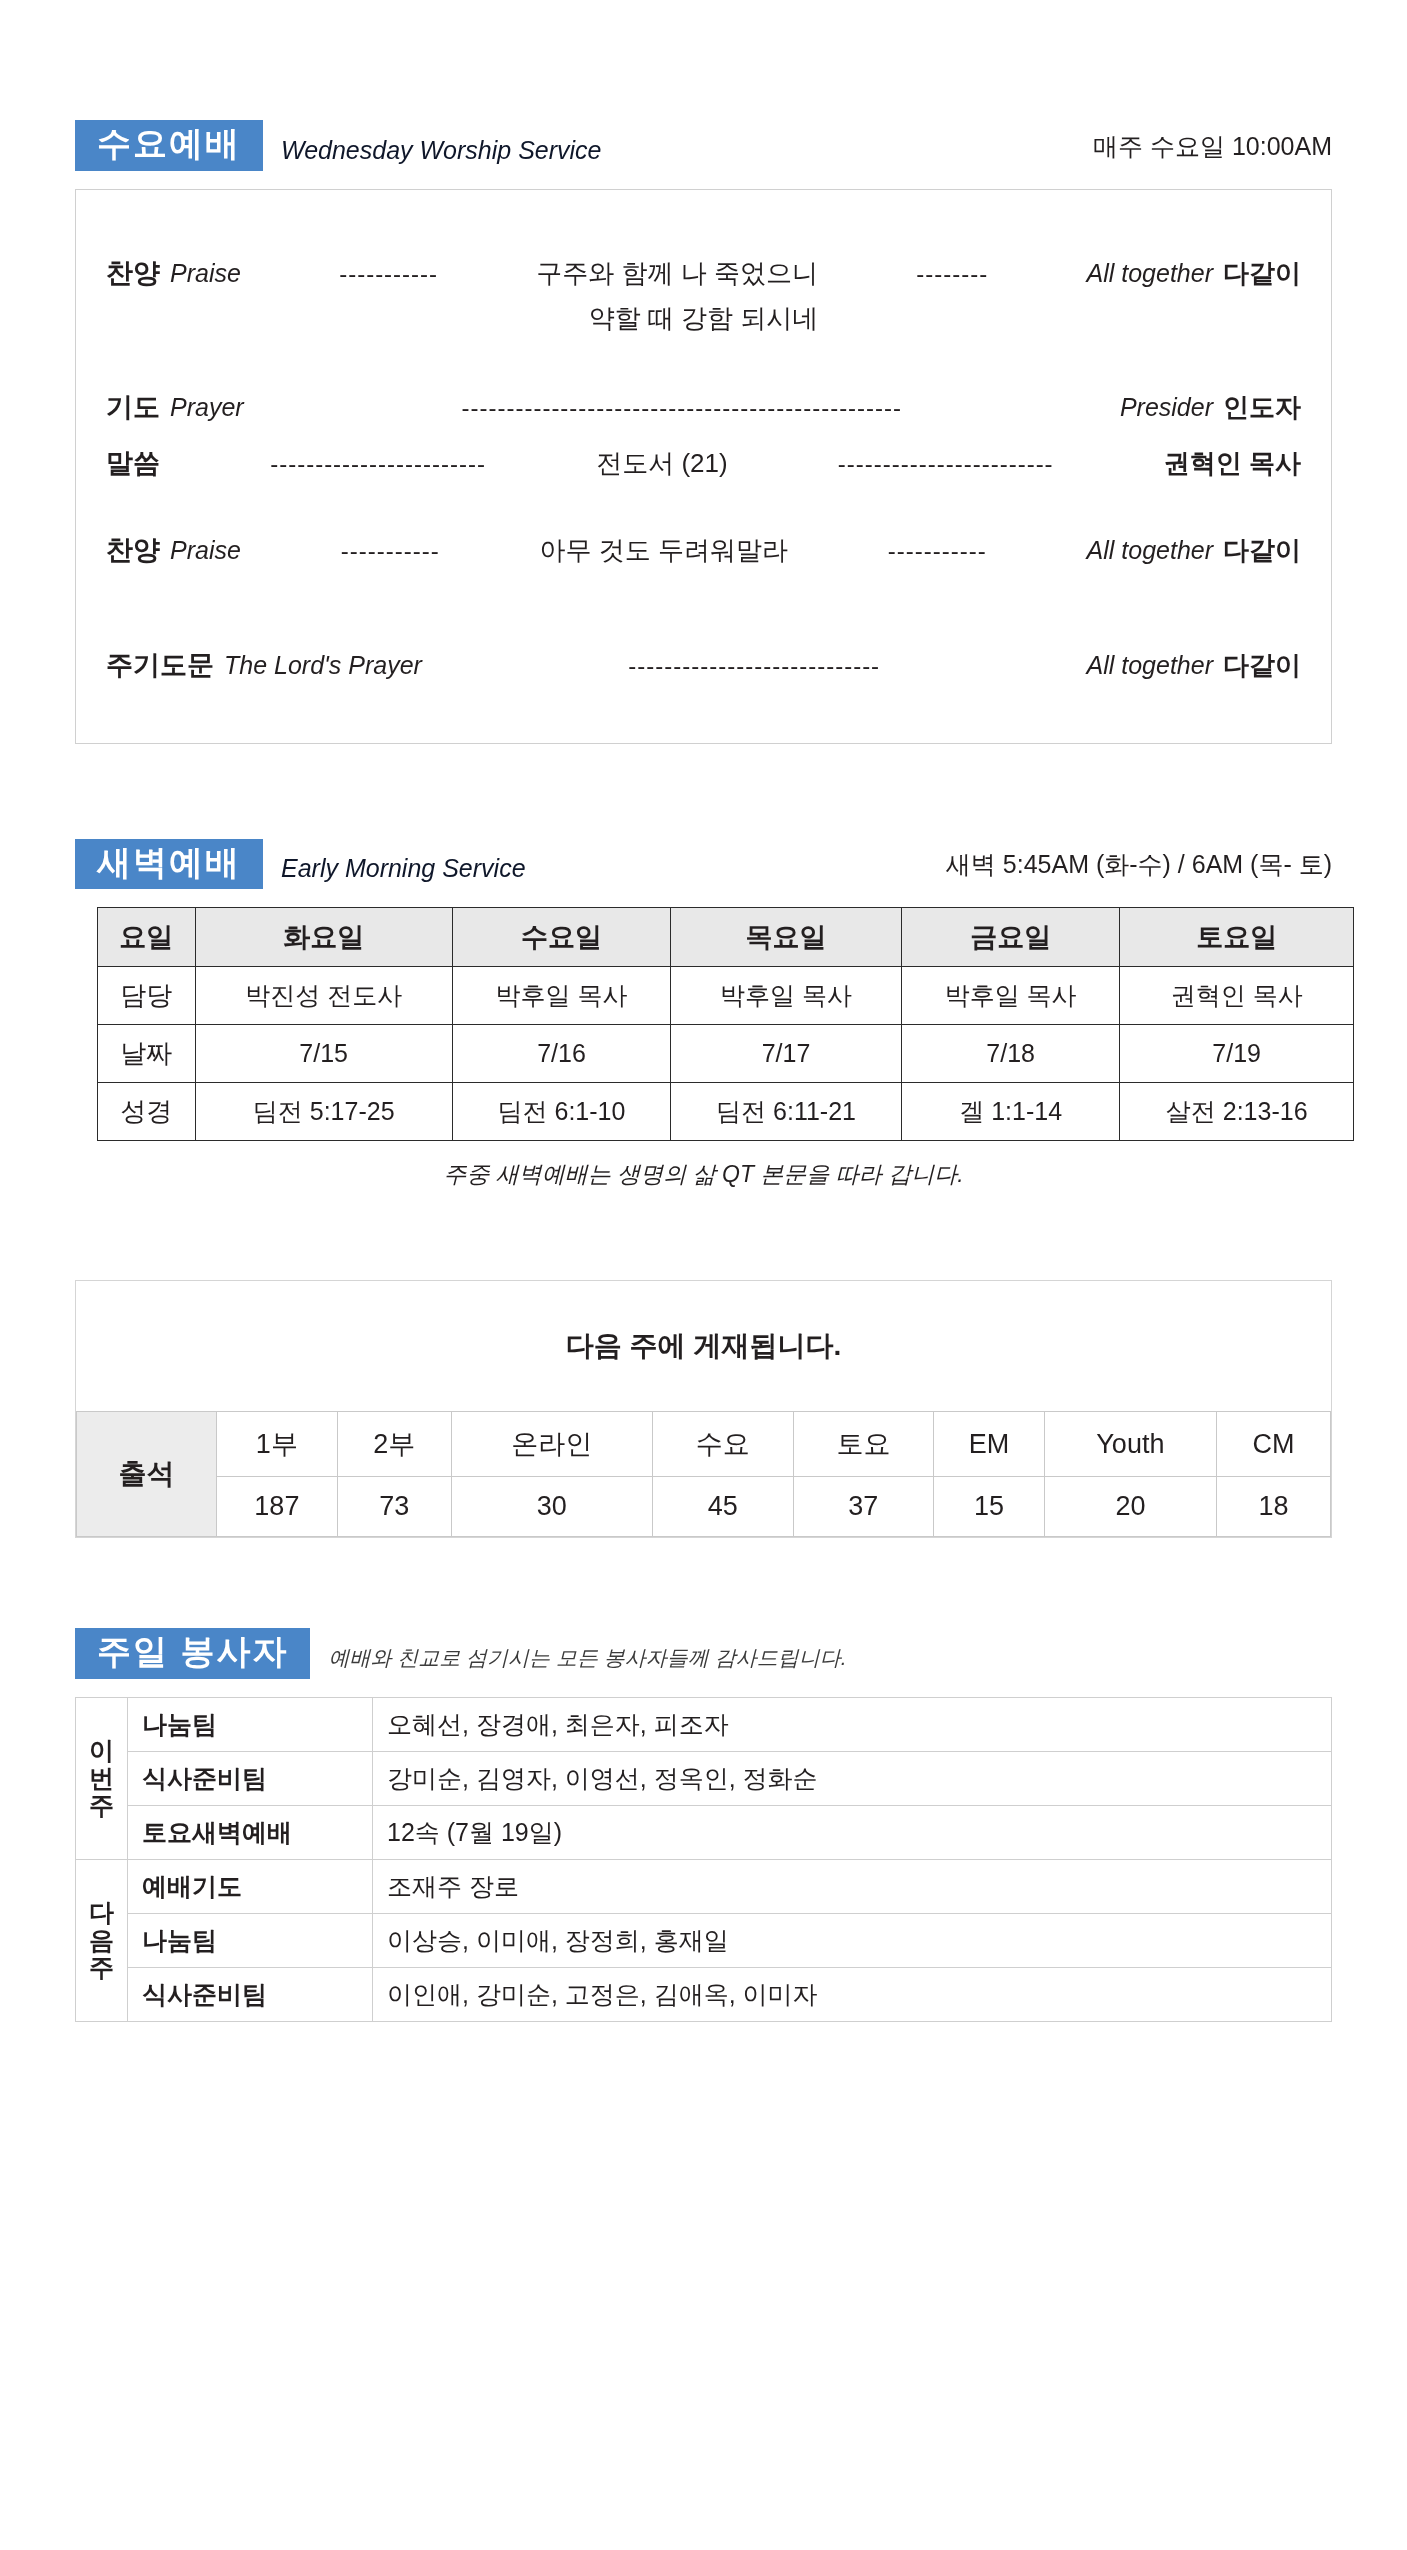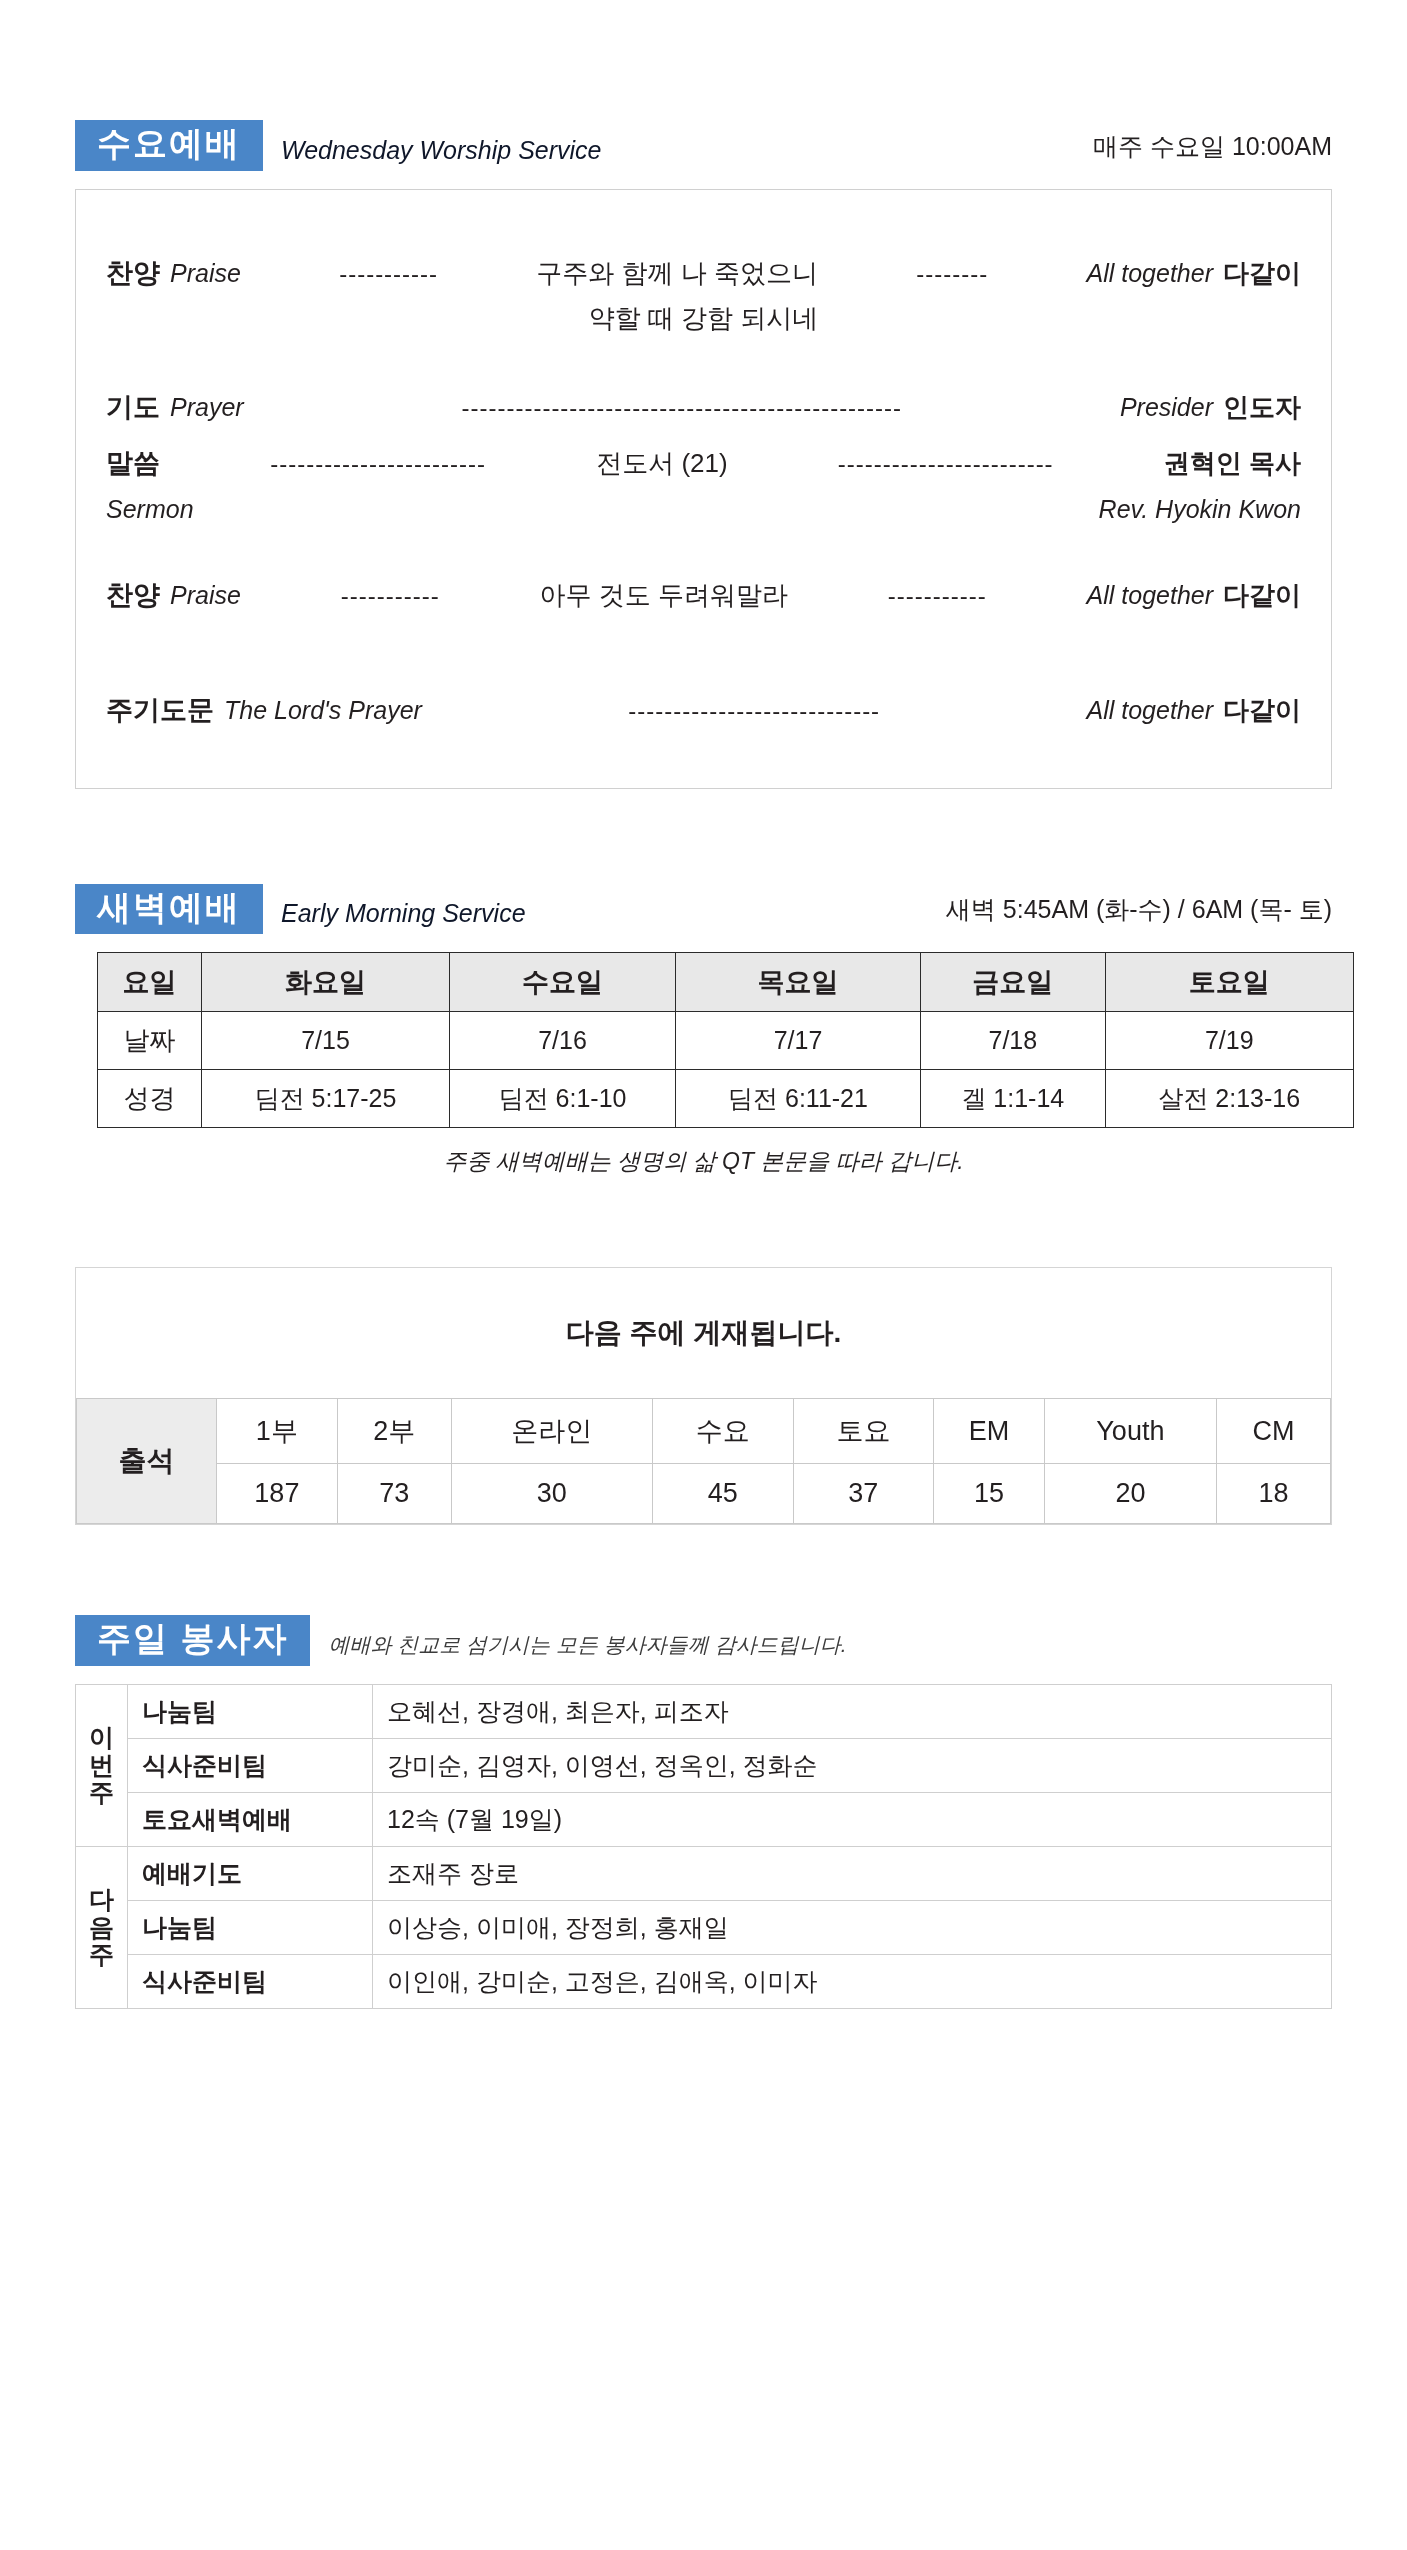--- a/index.html
+++ b/index.html
@@ -222,24 +222,20 @@
       <span class="who-ko">인도자</span>
     </div>
 
     <div class="order-row">
       <span class="ko">말씀</span>
       <span class="dots">------------------------</span>
       <span class="mid">전도서 (21)</span>
       <span class="dots">------------------------</span>
       <span class="who-ko">권혁인 목사</span>
     </div>
-    <div class="order-row2">
-      <span>Sermon</span>
-      <span>Rev.  Hyokin  Kwon</span>
-    </div>
 
     <div class="order-row">
       <span class="ko">찬양</span>
       <span class="en">Praise</span>
       <span class="dots">-----------</span>
       <span class="mid">아무 것도 두려워말라</span>
       <span class="dots">-----------</span>
       <span class="who-en">All together</span>
       <span class="who-ko">다같이</span>
     </div>
@@ -263,20 +259,28 @@
 
   <table class="grid">
     <tbody>
         <tr>
       <th>요일</th>
       <th>화요일</th>
       <th>수요일</th>
       <th>목요일</th>
       <th>금요일</th>
       <th>토요일</th>
+    </tr>
+    <tr>
+      <td class="rowhead">담당</td>
+      <td>박진성 전도사</td>
+      <td>박후일 목사</td>
+      <td>박후일 목사</td>
+      <td>박후일 목사</td>
+      <td>권혁인 목사</td>
     </tr>
     <tr>
       <td class="rowhead">날짜</td>
       <td>7/15</td>
       <td>7/16</td>
       <td>7/17</td>
       <td>7/18</td>
       <td>7/19</td>
     </tr>
     <tr>

